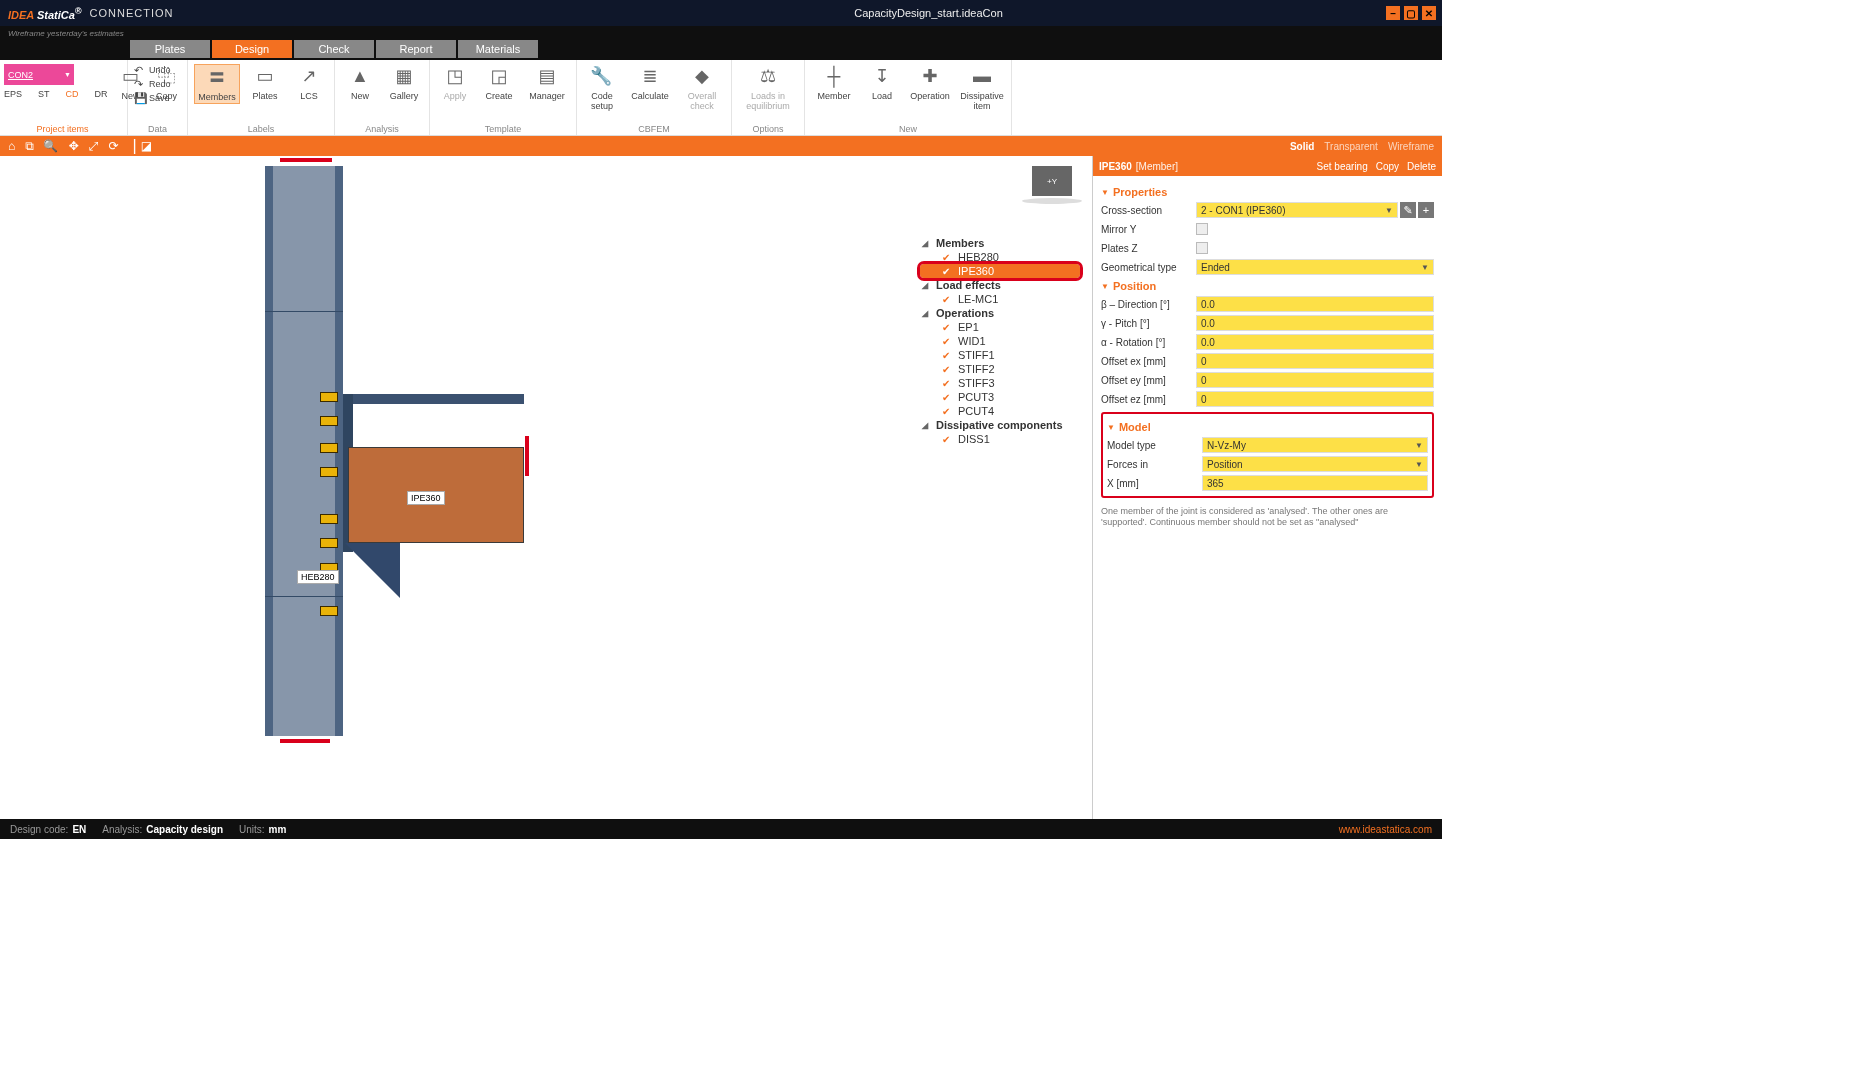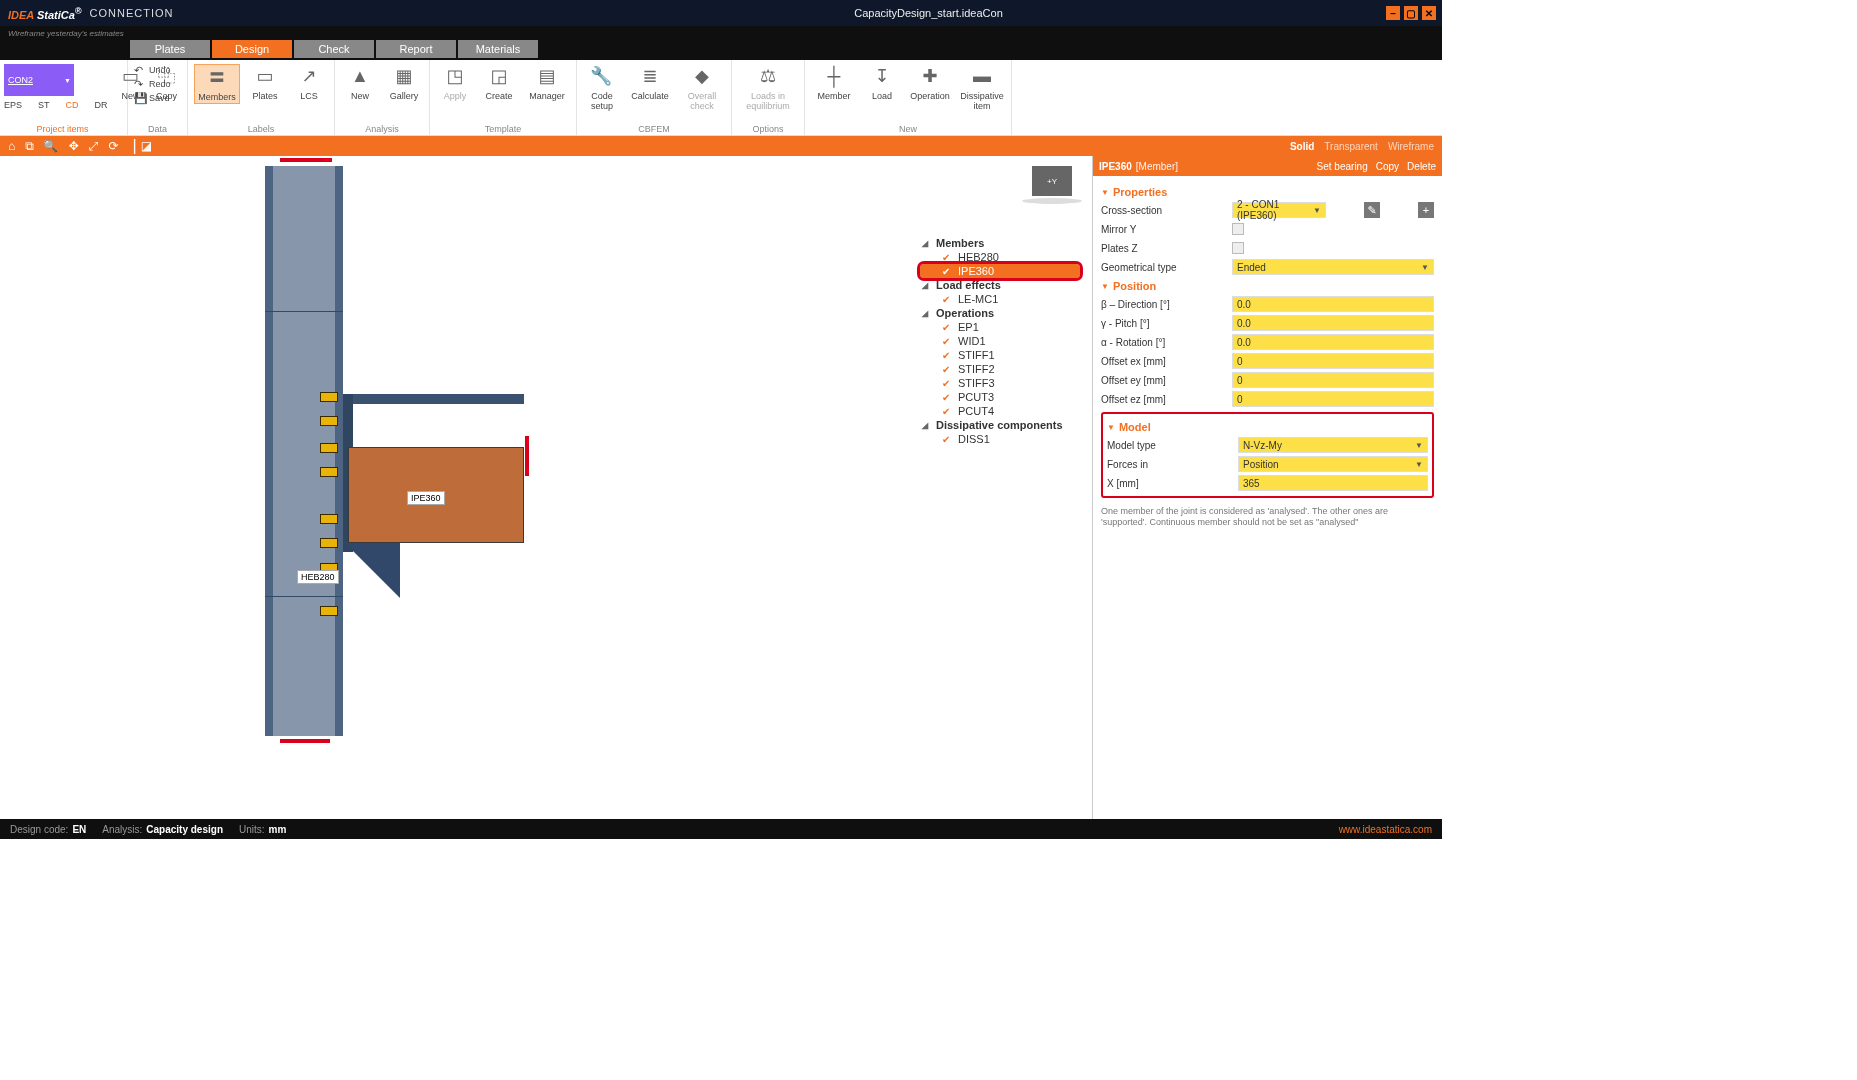--- a/index.html
+++ b/index.html
@@ -26,21 +26,21 @@
 .rbtn { display:flex; flex-direction:column; align-items:center; justify-content:flex-start; width:38px; font-size:9px; color:#444; cursor:pointer; text-align:center; line-height:1.1; }
 .rbtn.big { width:46px; }
 .rbtn .ricon { width:26px; height:26px; margin-bottom:2px; display:flex; align-items:center; justify-content:center; font-size:18px; color:#666; }
 .rbtn.active { background:#fcd9b8; border:1px solid #f7a35c; }
 .rbtn.gray { color:#aaa; }
 .rminigroup { display:flex; flex-direction:column; gap:2px; font-size:9px; color:#444; }
 .rminigroup div { display:flex; align-items:center; gap:3px; cursor:pointer; }
 .rminigroup .ricon { width:12px; height:12px; font-size:11px; }
 
 #rg-project { padding-left:4px; }
-#rg-project .dropdown { height:32px; width:70px; background:#8b5cf6; color:#fff; font-size:9px; display:flex; align-items:center; padding:0 4px; position:relative;text-decoration:underline; }
+#rg-project .dropdown { height:21px; width:70px; background:#ec4899; color:#fff; font-size:9px; display:flex; align-items:center; padding:0 4px; position:relative;text-decoration:underline; }
 #rg-project .dropdown::after { content:"▼"; font-size:7px; position:absolute; right:3px; }
 #rg-project .mini { display:flex; gap:16px; font-size:9px; color:#444; margin-top:4px; }
 #rg-project .mini span.cd { color:#f37021; }
 #rg-project .pilabel { color:#f37021; font-size:9px; text-align:center; margin-top:auto; }
 
 #viewbar { height:20px; background:#f37021; display:flex; align-items:center; padding:0 8px; }
 #viewbar .vicon { color:#fff; font-size:12px; margin-right:10px; cursor:pointer; }
 #viewbar .spacer { flex:1; }
 #viewbar .vopt { color:#fff; font-size:10px; margin-left:10px; cursor:pointer; opacity:.7; }
 #viewbar .vopt.sel { font-weight:bold; opacity:1; }
@@ -87,21 +87,21 @@
 #rpanel { width:350px; border-left:1px solid #ccc; display:flex; flex-direction:column; }
 #rphead { height:20px; background:#f37021; color:#fff; font-size:10px; display:flex; align-items:center; padding:0 6px; }
 #rphead .title { font-weight:bold; }
 #rphead .sub { margin-left:4px; opacity:.9; }
 #rphead .sp { flex:1; }
 #rphead .ract { margin-left:8px; cursor:pointer; }
 #rpbody { flex:1; padding:6px 8px; overflow:auto; font-size:10px; }
 .sect { margin-bottom:4px; }
 .shead { color:#f37021; font-weight:bold; font-size:11px; display:flex; align-items:center; gap:4px; margin:4px 0 3px; cursor:pointer; }
 .shead::before { content:"▼"; font-size:8px; color:#f37021; }
-.prow { display:flex; align-items:center; height:18px; margin-bottom:1px;gap:36px; }
+.prow { display:flex; align-items:center; height:18px; margin-bottom:1px; }
 .prow .plabel { width:95px; color:#333; }
 .prow .pval { flex:1; height:16px; background:#fde047; border:1px solid #ddd; padding:0 4px; display:flex; align-items:center; color:#333; position:relative; }
 .prow .pval.combo::after { content:"▼"; font-size:8px; position:absolute; right:4px; color:#555; }
 .prow .pchk { width:12px; height:12px; border:1px solid #bbb; background:#eee; }
 .psidebtn { width:16px; height:16px; background:#777; color:#fff; margin-left:2px; display:flex; align-items:center; justify-content:center; font-size:11px; cursor:pointer; }
 #modelbox { border:2px solid #d9001b; border-radius:3px; padding:3px 4px; margin-top:2px; }
 #modelbox .shead::before { content:"▼"; }
 #rpnote { font-size:9px; color:#777; margin-top:8px; line-height:1.25; }
 
 #statusbar { height:20px; background:#0f0f0f; color:#fff; font-size:10px; display:flex; align-items:center; padding:0 10px; }

